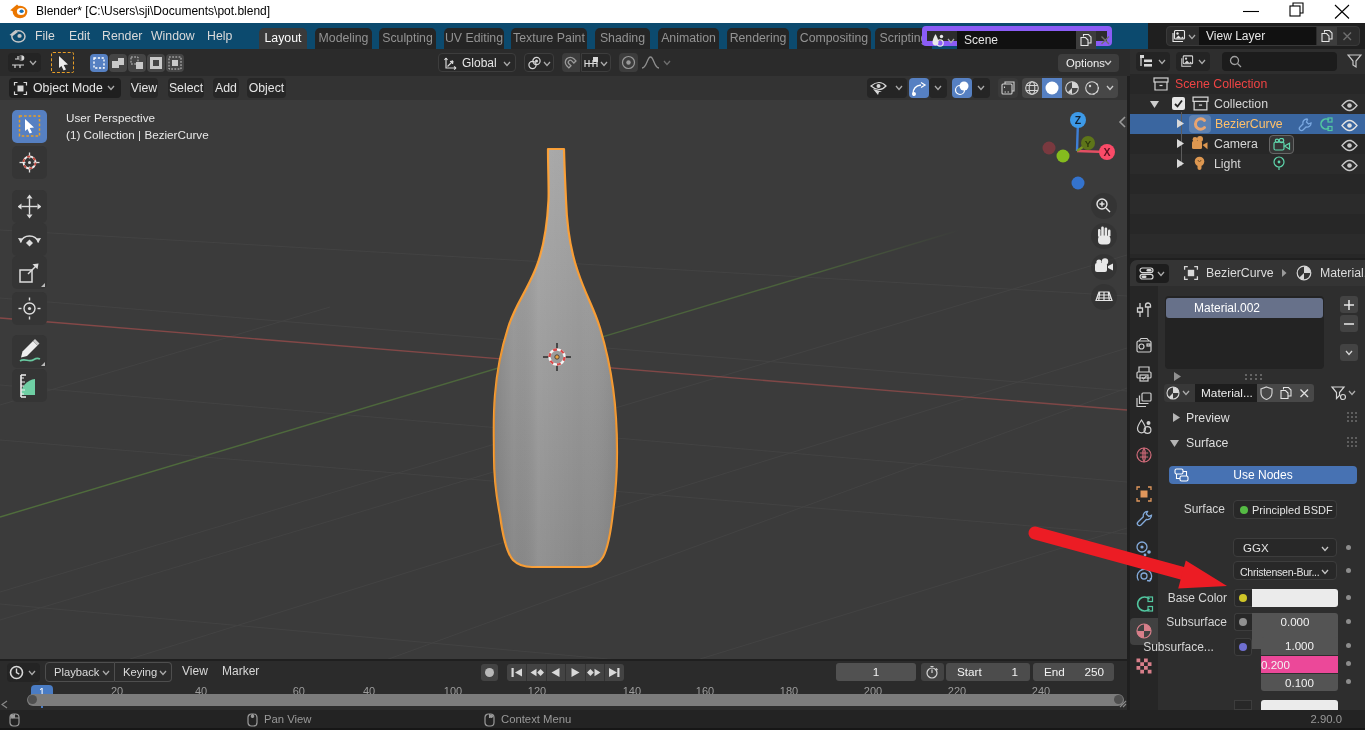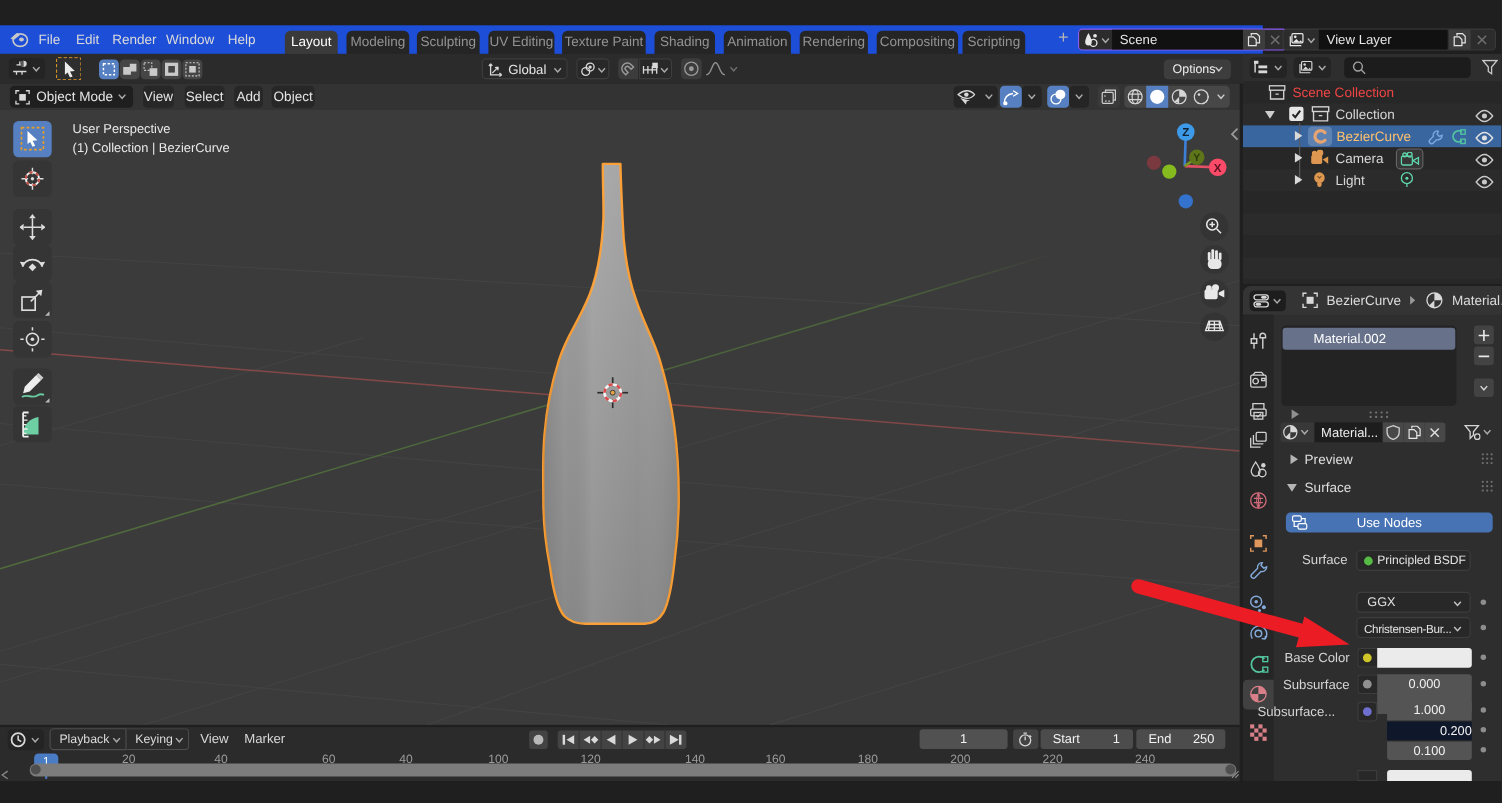--- a/index.html
+++ b/index.html
@@ -4,21 +4,21 @@
 *{margin:0;padding:0;box-sizing:border-box}
 div{white-space:nowrap}
 html,body{width:1365px;height:730px;overflow:hidden;background:#1f1f1f;
  font-family:"Liberation Sans",sans-serif;-webkit-font-smoothing:antialiased}
 .abs{position:absolute}
 #stage{position:absolute;left:0;top:0;width:1365px;height:730px}
 
 #titlebar{left:0;top:0;width:1365px;height:23px;background:#fff;color:#000;font-size:12px}
 #titlebar .txt{position:absolute;left:36px;top:4px}
 
-#topbar{left:0;top:23px;width:1148px;height:26px;background:#1d4ed8;color:#d9d9d9;font-size:12.3px}
+#topbar{left:0;top:23px;width:1148px;height:26px;background:#0c4a6e;color:#d9d9d9;font-size:12.3px}
 .menu{position:absolute;top:6px;color:#dadada}
 .tab{position:absolute;top:5px;height:21px;border-radius:5px 5px 0 0;background:#252525;color:#939393;font-size:12.3px;text-align:center;line-height:21px}
 .tab.act{background:#3a3a3a;color:#fdfdfd}
 
 .btn{position:absolute;background:#282828;border-radius:4px}
 .lbl{position:absolute;color:#d8d8d8}
 
 #row2{left:0;top:49px;width:1365px;height:27px;background:#2b2b2b}
 
 #vph{left:0;top:76px;width:1127px;height:24px;background:#333333;color:#e2e2e2;font-size:12.3px}
@@ -33,20 +33,37 @@
 #statusbar{left:0;top:710px;width:1365px;height:20px;background:#232323;color:#999;font-size:11.3px}
 
 #outliner{left:1130px;top:49px;width:235px;height:209px;background:#2b2b2b;overflow:hidden;color:#cfcfcf;font-size:12.3px}
 
 #props{left:1130px;top:260px;width:235px;height:450px;background:#2e2e2e;overflow:hidden;color:#d0d0d0;font-size:12.3px;border-radius:7px 0 0 0}
 .pfield{position:absolute;background:#282828;border:1px solid #3d3d3d;border-radius:4px;color:#e3e3e3}
 .dot{position:absolute;width:5px;height:5px;border-radius:50%;background:#8d8d8d}
 </style></head>
 <body>
 <div id="stage">
+<div id="titlebar" class="abs">
+ <svg style="position:absolute;left:9px;top:3px" width="19" height="17" viewBox="0 0 19 17">
+  <ellipse cx="11" cy="9" rx="7.3" ry="6.2" fill="#eb7700"></ellipse>
+  <path d="M1.2 7.2 L8 1.6 L10.5 3.8 L4.5 8.6 Z" fill="#eb7700"></path>
+  <ellipse cx="12" cy="8.6" rx="4.1" ry="3.5" fill="#fff"></ellipse>
+  <ellipse cx="12.6" cy="8.2" rx="2.1" ry="1.8" fill="#1a73b5"></ellipse>
+ </svg>
+ <div class="txt">Blender* [C:\Users\sji\Documents\pot.blend]</div>
+ <svg style="position:absolute;left:1240px;top:0" width="125" height="23" viewBox="0 0 125 23">
+  <g stroke="#000" stroke-width="1.1" fill="none">
+   <path d="M3 11.5 H19"></path>
+   <rect x="50" y="6" width="10" height="10"></rect>
+   <path d="M53 6 V3 H63 V13 H60"></path>
+   <path d="M95 5 L109 18.5 M109 5 L95 18.5"></path>
+  </g>
+ </svg>
+</div>
 <div id="topbar" class="abs">
  <svg style="position:absolute;left:8px;top:5px" width="18" height="16" viewBox="0 0 19 17">
   <ellipse cx="11" cy="9" rx="7" ry="6" fill="none" stroke="#c7c7c7" stroke-width="1.6"></ellipse>
   <path d="M1.5 7.5 L8 2 L10.5 4.2 L5 8.6 Z" fill="#c7c7c7"></path>
   <ellipse cx="12.2" cy="8.4" rx="2.3" ry="2" fill="#c7c7c7"></ellipse>
  </svg>
  <div class="menu" style="left:35px">File</div>
  <div class="menu" style="left:69px">Edit</div>
  <div class="menu" style="left:102px">Render</div>
  <div class="menu" style="left:151px">Window</div>
@@ -56,21 +73,21 @@
  <div class="tab" style="left:379px;width:57px">Sculpting</div>
  <div class="tab" style="left:444px;width:60px">UV Editing</div>
  <div class="tab" style="left:511px;width:76px">Texture Paint</div>
  <div class="tab" style="left:595px;width:55px">Shading</div>
  <div class="tab" style="left:658px;width:61px">Animation</div>
  <div class="tab" style="left:727px;width:62px">Rendering</div>
  <div class="tab" style="left:797px;width:74px">Compositing</div>
  <div class="tab" style="left:875px;width:57px">Scripting</div>
  <div style="position:absolute;left:962px;top:3px;font-size:16px;color:#b5b5b5">+</div>
 
- <div style="position:absolute;left:980px;top:3px;width:190px;height:20px;background:#2c2c2c;border:1px solid #8b5cf6;border-radius:4px">
+ <div style="position:absolute;left:922px;top:3px;width:190px;height:20px;background:#2c2c2c;border:5px solid #8b5cf6;border-radius:4px">
   <svg style="position:absolute;left:3px;top:2px" width="16" height="15" viewBox="0 0 16 15">
    <path d="M5.5 1 C5.5 1 2.5 6.5 2.5 9 a3 3.4 0 0 0 6 0 C8.5 6.5 5.5 1 5.5 1 Z" fill="#e8e8e8"></path>
    <circle cx="10" cy="10" r="3.2" fill="none" stroke="#e8e8e8" stroke-width="1.2"></circle>
    <circle cx="11.5" cy="3.5" r="1.7" fill="#e8e8e8"></circle>
   </svg>
   <svg style="position:absolute;left:20px;top:7px" width="8" height="6">
           <path d="M1 1 L4 4.6 L7 1" stroke="#ababab" stroke-width="1.3" fill="none"></path>
         </svg>
   <div style="position:absolute;left:30px;top:0;width:119px;height:18px;background:#111111;color:#e6e6e6;font-size:12px;line-height:18px;padding-left:7px">Scene</div>
   <div style="position:absolute;left:149px;top:0;width:20px;height:18px;background:#3d3d3d">
@@ -992,24 +1009,45 @@
         <div style="position:absolute;left:4px;top:4px;width:8px;height:8px;border-radius:50%;background:#909090"></div>
       </div>
  <div style="position:absolute;left:122px;top:353px;width:86px;height:36px;background:#545454;border-radius:0 3px 3px 0;color:#f2f2f2;font-size:11.6px;text-align:center;line-height:18px">0.000</div>
  <div class="dot" style="left:216px;top:359px"></div>
  <div style="position:absolute;left:0px;top:380px;width:97px;text-align:center;font-size:12px;color:#d5d5d5">Subsurface...</div>
  <div style="position:absolute;left:104px;top:378px;width:18px;height:18px;background:#282828;border:1px solid #3d3d3d;border-radius:3px">
         <div style="position:absolute;left:4px;top:4px;width:8px;height:8px;border-radius:50%;background:#6f6fd0"></div>
       </div>
  <div style="position:absolute;left:131px;top:377px;width:77px;height:18px;background:#545454;border-radius:3px 3px 0 0;color:#f2f2f2;font-size:11.6px;text-align:center;line-height:18px">1.000</div>
  <div class="dot" style="left:216px;top:383px"></div>
- <div style="position:absolute;left:131px;top:396px;width:77px;height:17px;background:#0f172a;color:#f2f2f2;font-size:11.6px;text-align:right;line-height:17px">0.200</div>
+ <div style="position:absolute;left:131px;top:396px;width:77px;height:17px;background:#ec4899;color:#f2f2f2;font-size:11.6px;text-align:left;line-height:17px">0.200</div>
  <div class="dot" style="left:216px;top:401px"></div>
  <div style="position:absolute;left:131px;top:414px;width:77px;height:17px;background:#545454;border-radius:0 0 3px 3px;color:#f2f2f2;font-size:11.6px;text-align:center;line-height:17px">0.100</div>
  <div class="dot" style="left:216px;top:419px"></div>
  <div style="position:absolute;left:104px;top:440px;width:18px;height:10px;background:#282828;border:1px solid #3d3d3d"></div>
  <div style="position:absolute;left:131px;top:440px;width:77px;height:10px;background:#ebebeb;border-radius:3px 3px 0 0"></div>
 </div>
+<div id="statusbar" class="abs">
+ <svg style="position:absolute;left:9px;top:3px" width="11" height="14" viewBox="0 0 11 14">
+        <rect x="1" y="1" width="9" height="12" rx="3.5" fill="none" stroke="#9a9a9a" stroke-width="1.2"></rect>
+        <path d="M5.5 1 v4 M1 5 h9" stroke="#9a9a9a" stroke-width="1.1"></path>
+        <rect x="1.6" y="1.6" width="4" height="3.6" rx="1.6" fill="#9a9a9a"></rect>
+      </svg>
+ <svg style="position:absolute;left:247px;top:3px" width="11" height="14" viewBox="0 0 11 14">
+        <rect x="1" y="1" width="9" height="12" rx="3.5" fill="none" stroke="#9a9a9a" stroke-width="1.2"></rect>
+        <path d="M5.5 1 v4" stroke="#9a9a9a" stroke-width="1.1"></path>
+        <rect x="3.8" y="1.6" width="3.4" height="3.4" rx="1.4" fill="#9a9a9a"></rect>
+      </svg>
+ <div style="position:absolute;left:264px;top:3px">Pan View</div>
+ <svg style="position:absolute;left:484px;top:3px" width="11" height="14" viewBox="0 0 11 14">
+        <rect x="1" y="1" width="9" height="12" rx="3.5" fill="none" stroke="#9a9a9a" stroke-width="1.2"></rect>
+        <path d="M5.5 1 v4" stroke="#9a9a9a" stroke-width="1.1"></path>
+        <rect x="5.6" y="1.6" width="3.4" height="3.4" rx="1.4" fill="#9a9a9a"></rect>
+      </svg>
+ <div style="position:absolute;left:501px;top:3px">Context Menu</div>
+ <div style="position:absolute;right:23px;top:3px">2.90.0</div>
+ <div style="position:absolute;left:0;top:18px;width:1365px;height:2px;background:#161616"></div>
+</div>
 <svg id="arrowsvg" class="abs" style="left:0;top:0;width:1365px;height:730px;pointer-events:none" viewBox="0 0 1365 730">
  <line x1="1035" y1="533" x2="1185" y2="574" stroke="#ec1c24" stroke-width="13" stroke-linecap="round"></line>
  <polygon points="1227,586 1178.2,588.5 1185.8,560.5" fill="#ec1c24"></polygon>
 </svg>
 </div>
 
 </body></html>

